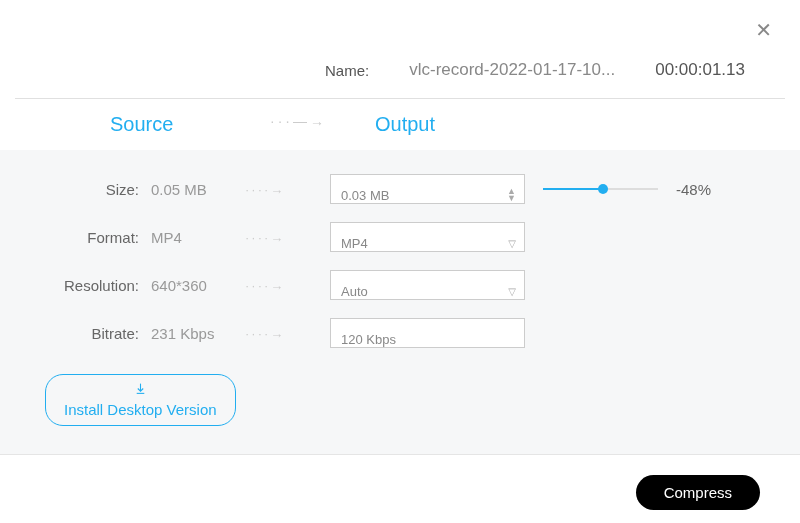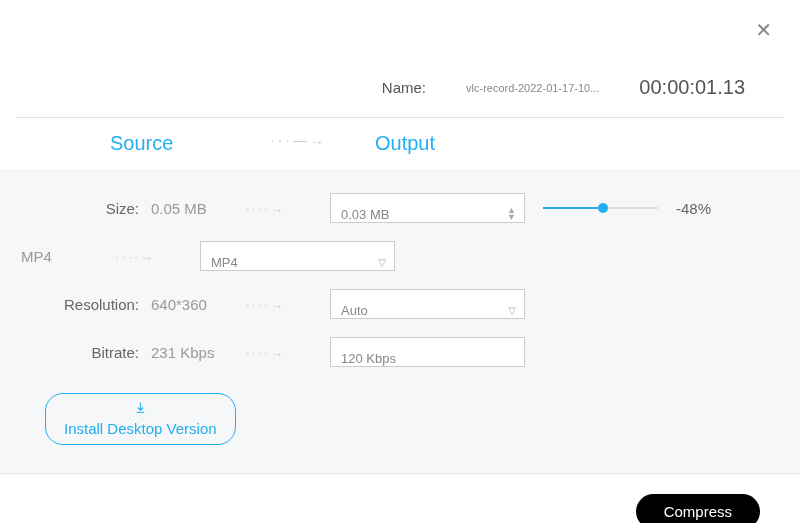--- a/index.html
+++ b/index.html
@@ -16,35 +16,35 @@
       top: 18px;
       right: 28px;
       font-size: 20px;
       color: #888;
       cursor: pointer;
       font-weight: 300;
     }
     .header-row {
       display: flex;
       align-items: center;
-      padding: 76px 40px 18px 0;
+      padding: 60px 40px 18px 0;
       justify-content: flex-end;
       gap: 40px;
     }
     .header-label {
       color: #555;
       font-size: 15px;
     }
     .header-name {
       color: #888;
-      font-size: 11px;
+      font-size: 17px;
     }
     .header-duration {
       color: #555;
-      font-size: 20px;
+      font-size: 17px;
       margin-right: 15px;
     }
     .divider-top {
       border-bottom: 1px solid #e0e0e0;
       margin: 0 15px;
     }
     .col-headers {
       display: flex;
       padding: 14px 0 14px 0;
       margin: 0 15px;
@@ -232,20 +232,21 @@
       <div class="slider">
         <div class="slider-track"></div>
         <div class="slider-fill"></div>
         <div class="slider-thumb"></div>
       </div>
       <span class="slider-pct">-48%</span>
     </div>
   </div>
 
   <div class="row">
+    <span class="label">Format:</span>
     <span class="src-val">MP4</span>
     <span class="arrow">····→</span>
     <div class="out-box">
       <span>MP4</span>
       <span class="chev">▽</span>
     </div>
   </div>
 
   <div class="row">
     <span class="label">Resolution:</span>

